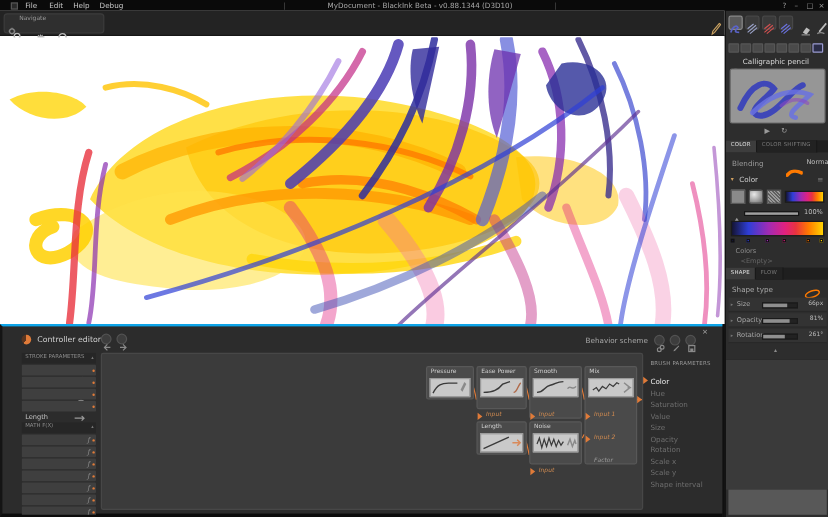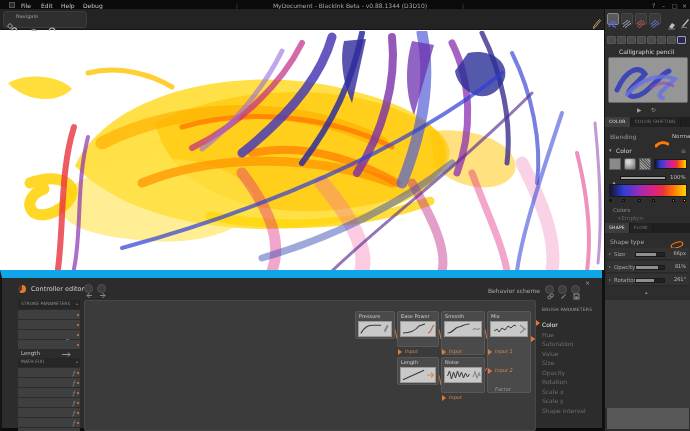--- a/index.html
+++ b/index.html
@@ -28,21 +28,21 @@
   .tabbar{display:flex;width:100%;height:10px;background:#1f1f1f;}
   .tab{height:10px;padding:0 4px;color:#7a7a7a;background:#222222;border-right:1px solid #191919;font-size:4.5px;line-height:10px;letter-spacing:.2px;}
   .tab.active{background:#3d3d3d;color:#e0e0e0;}
   .prow{position:absolute;left:2px;width:82px;height:12px;background:#333333;border-bottom:1px solid #282828;}
   .ptrack{position:absolute;left:28px;top:3.5px;width:30px;height:5px;background:#222222;border:1px solid #1a1a1a;}
   .pfill{height:100%;background:#8f8f8f;}
   .pval{position:absolute;right:3px;top:2px;color:#bdbdbd;}
   .plabel{position:absolute;left:7px;top:2px;color:#a8a8a8;}
   .parrow{position:absolute;left:2px;top:4px;color:#777;font-size:4px;line-height:4px;}
   
-  #bottom-panel{left:0;top:270px;width:602px;height:161px;background:#2c2c2c;border-top:8px solid #0ea5e9;border-left:2px solid #141414;border-bottom:3px solid #0c0c0c;}
+  #bottom-panel{left:0;top:270px;width:602px;height:161px;background:#2c2c2c;border-top:2px solid #0ea5e9;border-left:2px solid #141414;border-bottom:3px solid #0c0c0c;}
   .sideitem{position:absolute;left:0;width:62px;height:9px;background:#3f3f3f;border-radius:1px;}
   .sidehead{position:absolute;left:0;width:62px;height:9px;background:#262626;color:#8d8d8d;}
   .dot{position:absolute;right:1px;top:3.5px;width:2px;height:2px;background:#e07b39;border-radius:50%;}
   .fnglyph{position:absolute;right:5px;top:1px;color:#8f8f8f;font-style:italic;}
   .node{position:absolute;background:#4a4a4a;border:1px solid #585858;border-radius:2px;}
   .node .ntitle{display:block;color:#cfcfcf;padding:1px 3px 0 3px;}
   .node .nbody{position:relative;margin:1px 2px;height:16px;background:#c9c9c9;border:1px solid #9a9a9a;}
   .ninput{position:relative;height:8px;color:#cf8a50;padding-left:7px;font-style:italic;}
   .ninput.gray{color:#9a9a9a;}
   .tri-r{position:absolute;left:0;top:1px;width:0;height:0;border-top:3px solid transparent;border-bottom:3px solid transparent;border-left:4px solid #e07b39;}

